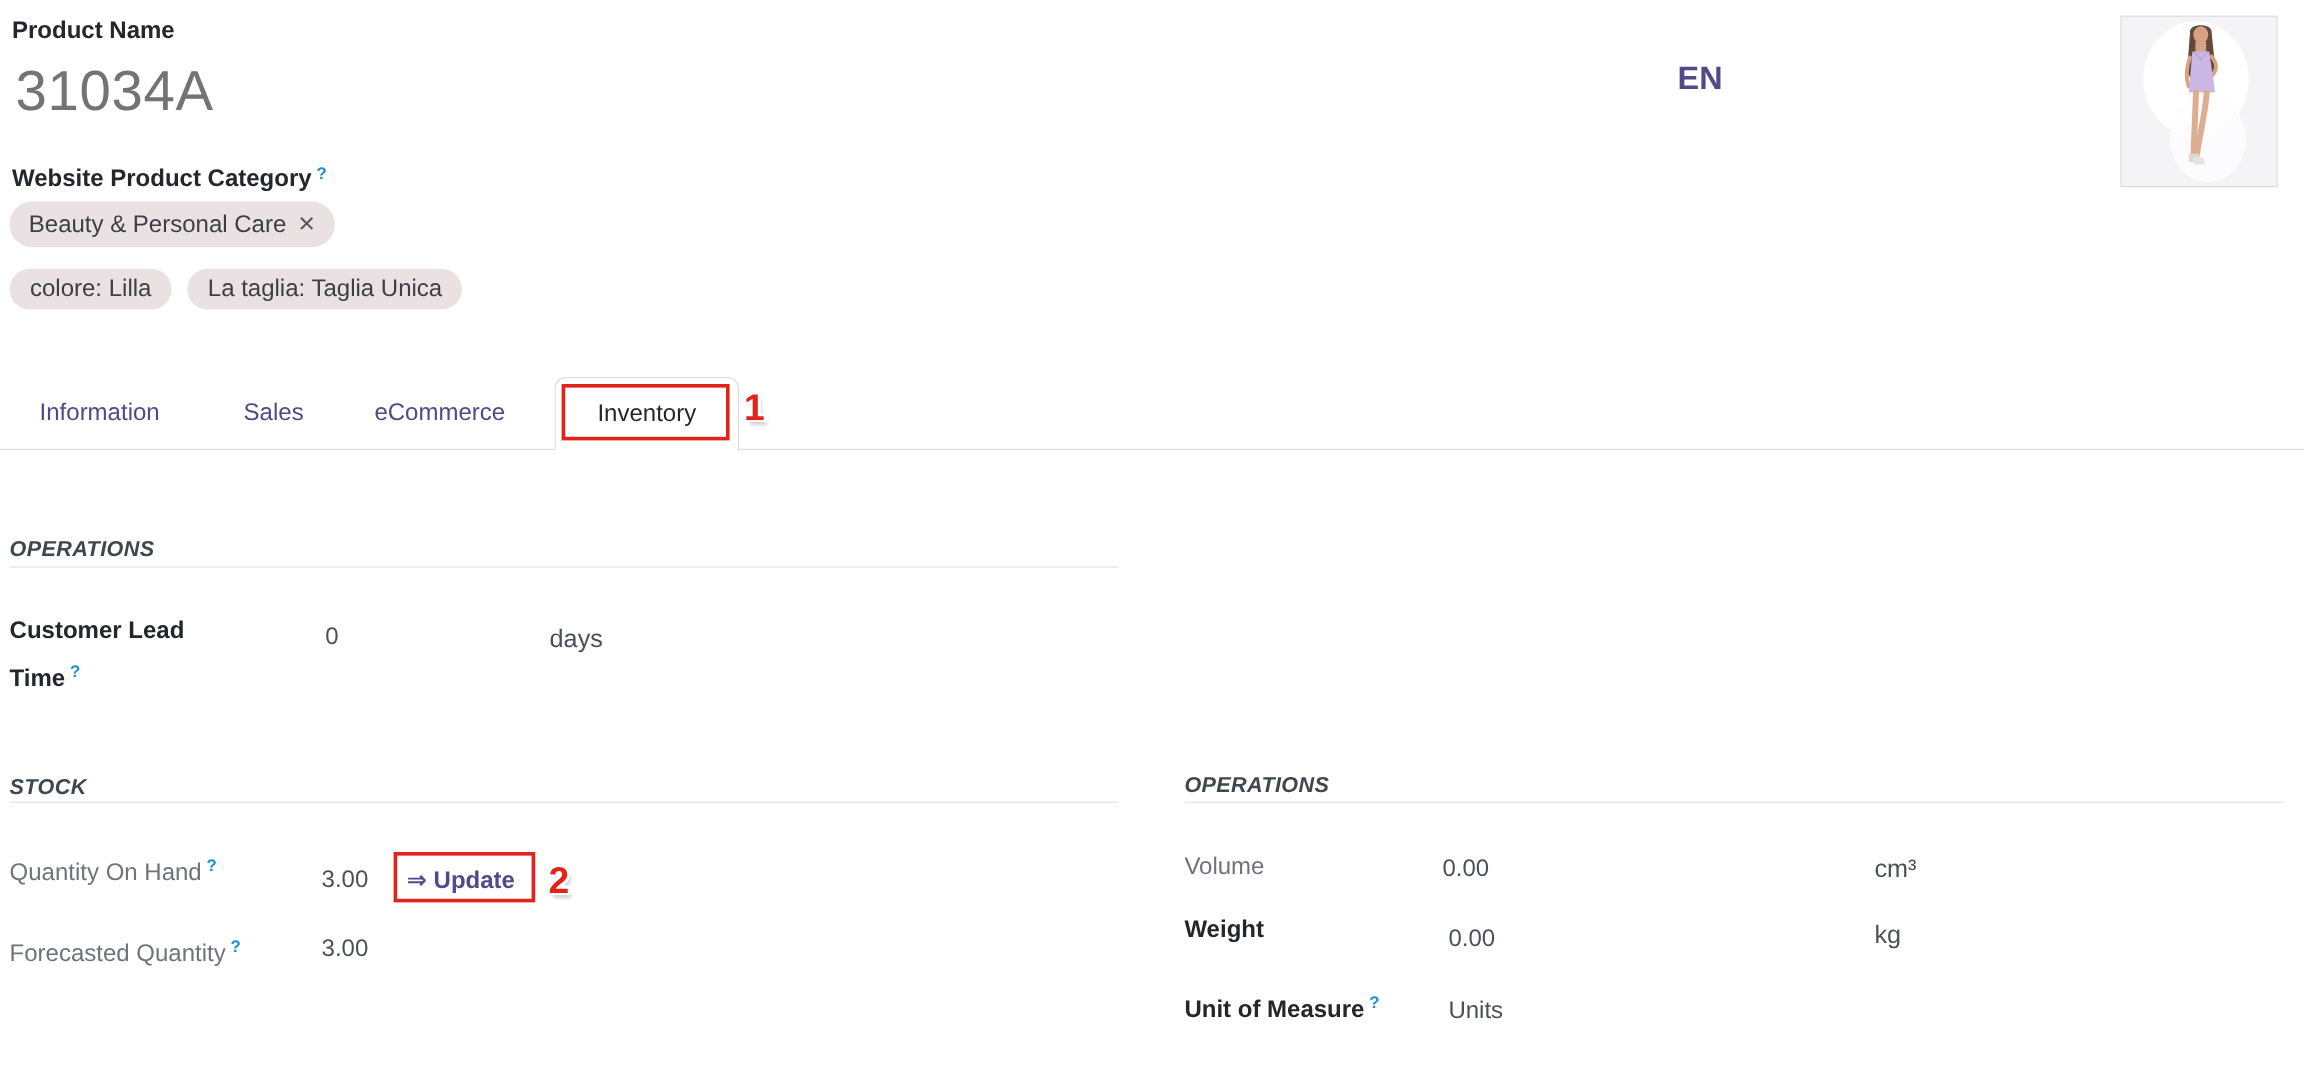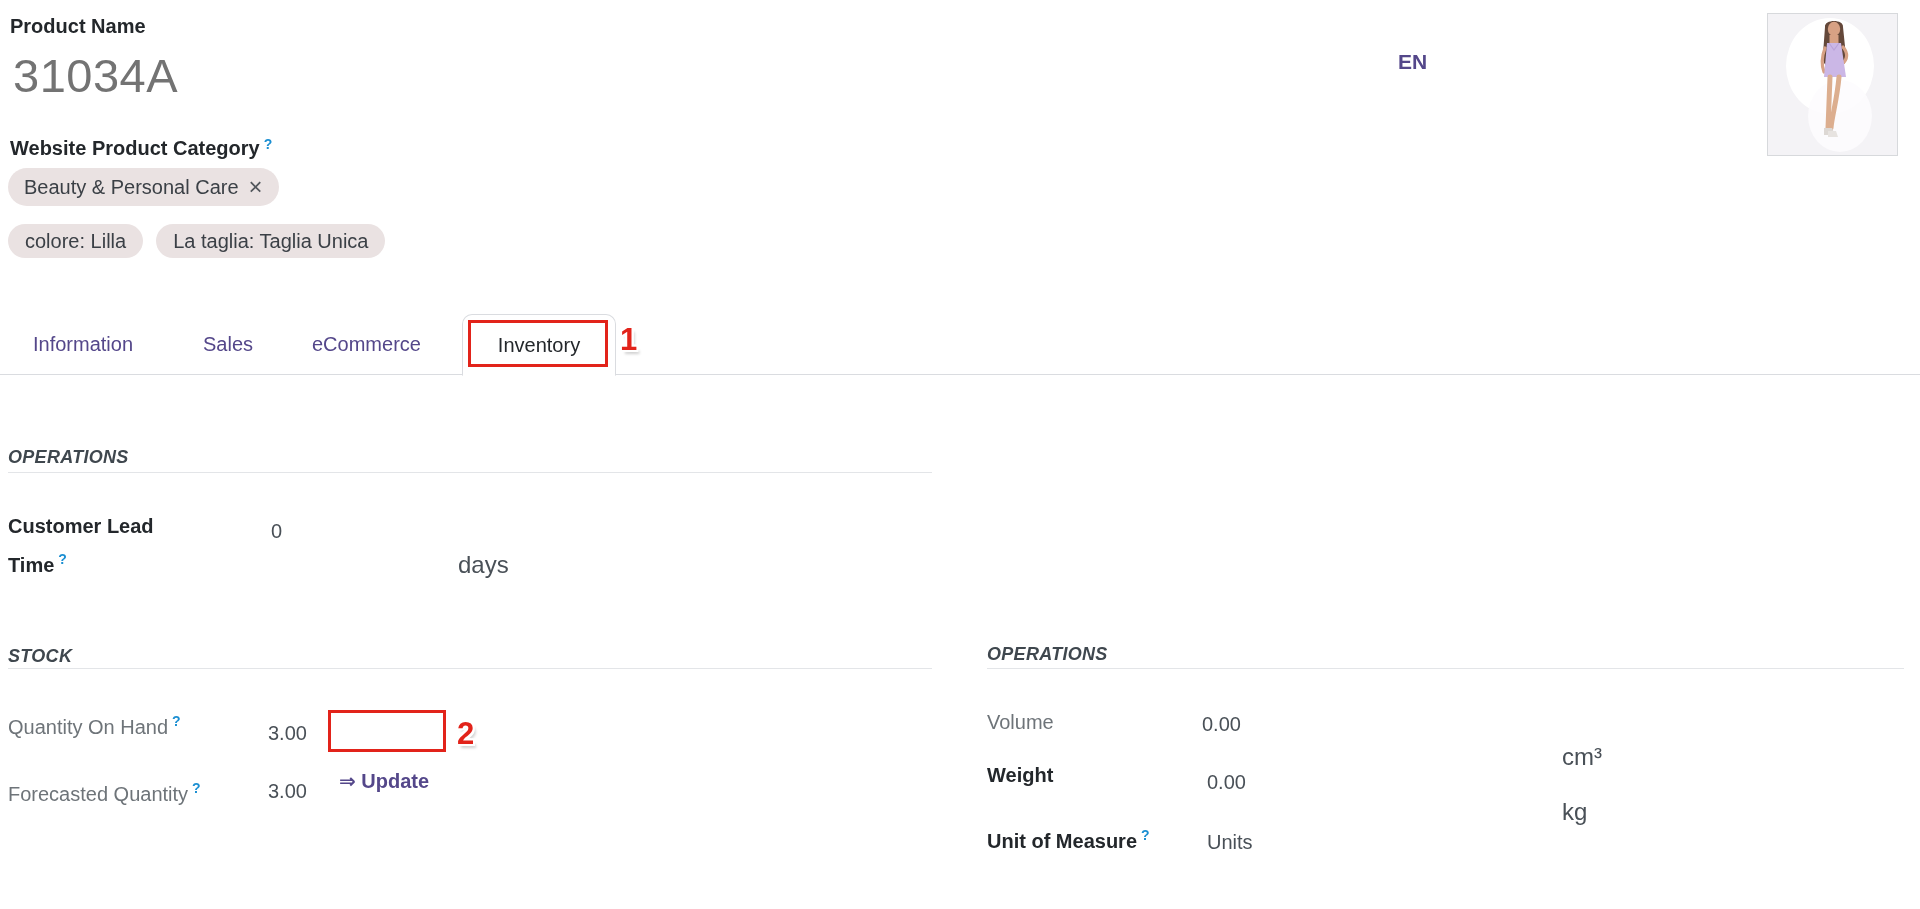--- a/index.html
+++ b/index.html
@@ -13,21 +13,21 @@
   .field-caption { font-size:20px; font-weight:700; color:#23272b; }
   .product-title { font-size:47px; font-weight:500; color:#737373; letter-spacing:.5px; line-height:1.1; }
   sup.help { font-size:14px; font-weight:700; color:#1B8FD2; margin-left:4px; }
 
   .pill { display:inline-flex; align-items:center; background:#EAE2E2; color:#3b4046;
           font-size:20px; border-radius:19px; padding:0 16px; height:38px; gap:10px; }
   .pill.small { height:34px; border-radius:17px; padding:0 17px; }
   .pill .x { font-size:24px; color:#52575c; line-height:1; cursor:pointer; }
   .tag-row { display:flex; gap:13px; }
 
-  .lang { font-size:21px; font-weight:700; color:#54478A; cursor:pointer; }
+  .lang { font-size:27px; font-weight:700; color:#54478A; cursor:pointer; }
 
   .img-frame { width:131px; height:143px; border:1px solid #d7d9dc; background:#fff; }
   .img-frame svg { display:block; width:100%; height:100%; }
 
   
   .tabs { position:absolute; left:0; top:314px; width:1920px; height:61px; border-bottom:1px solid #dadce0; }
   .tab { position:absolute; top:0; height:61px; display:flex; align-items:center;
          font-size:20px; color:#54478A; cursor:pointer; }
   .tab-card { position:absolute; left:462px; top:0; width:154px; height:62px;
               background:#fff; border:1px solid #dadce0; border-bottom:1px solid #fff;
@@ -41,21 +41,21 @@
                           -2px -2px 0 #fff, 2px 2px 0 #fff, -2px 2px 0 #fff, 2px -2px 0 #fff,
                           3px 4px 3px #cfcfcf; }
 
   
   .group { position:absolute; }
   .gtitle { font-size:18px; font-weight:700; color:#3f474e; letter-spacing:.3px;font-style:italic; }
   .gline  { position:absolute; left:0; right:0; border-top:1px solid #e3e5e8; }
   .flabel { font-size:20px; font-weight:700; color:#23272b; line-height:33px; }
   .flabel.muted { font-weight:400; color:#6e7479; }
   .fval  { font-size:20px; color:#495057; }
-  .funit { font-size:24px; color:#495057;margin-top:30px; }
+  .funit { font-size:21px; color:#495057; }
   .link  { font-size:20px; font-weight:700; color:#54478A; cursor:pointer; white-space:nowrap; }
 </style>
 </head>
 <body>
 
 <div class="page">
 
   <div class="abs field-caption" style="left:10px; top:15px;">Product Name</div>
 
   <h1 class="abs product-title" style="left:13px; top:50px;">31034A</h1>
@@ -123,21 +123,21 @@
   </div>
 
   <div class="group" style="left:8px; top:646px; width:924px; height:175px;">
     <div class="gtitle">STOCK</div>
     <div class="gline" style="top:22px;"></div>
 
     <div class="abs flabel muted" style="left:0; top:59px;">
       <span>Quantity On Hand</span><sup class="help">?</sup>
     </div>
     <div class="abs fval" style="left:260px; top:76px;">3.00</div>
-    <div class="abs link" style="left:331px; top:75px;margin-top:48px;">⇒ Update</div>
+    <div class="abs link" style="left:331px; top:75px;">⇒ Update</div>
     <div class="anno-box" style="left:320px; top:64px; width:118px; height:42px;"></div>
     <div class="anno-num" style="left:449px; top:70px;">2</div>
 
     <div class="abs flabel muted" style="left:0; top:126px;">
       <span>Forecasted Quantity</span><sup class="help">?</sup>
     </div>
     <div class="abs fval" style="left:260px; top:134px;">3.00</div>
   </div>
 
   <div class="group" style="left:987px; top:644px; width:917px; height:230px;">

